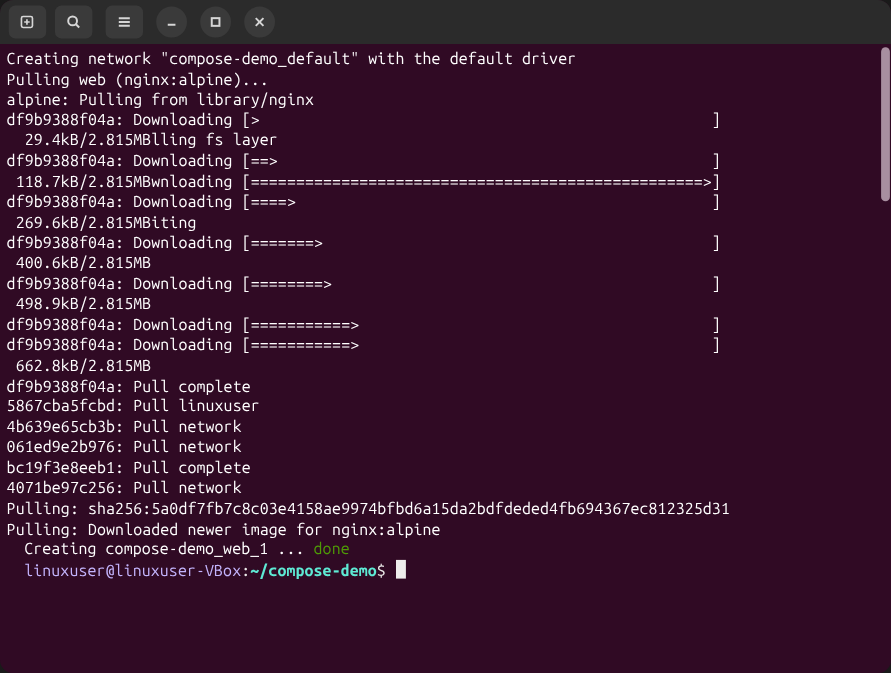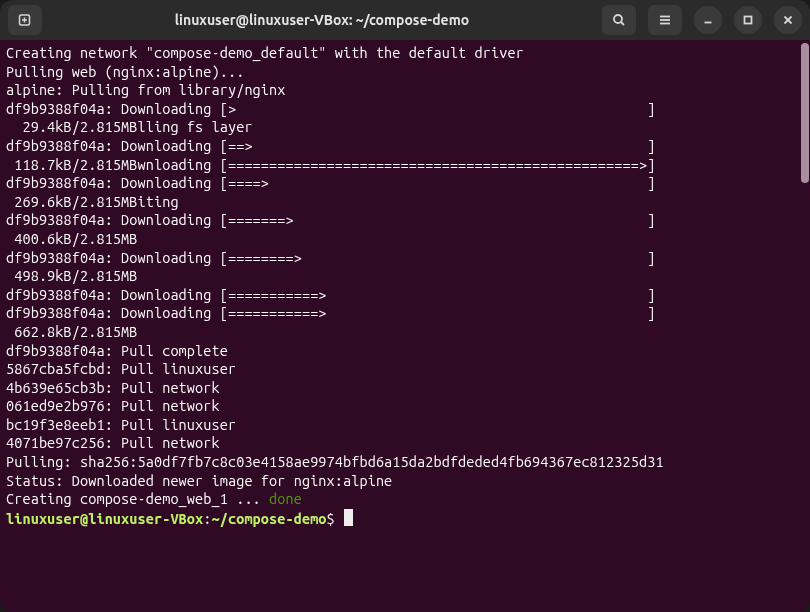--- a/index.html
+++ b/index.html
@@ -87,47 +87,46 @@
     .scrollbar-thumb {
       position: absolute;
       top: 3px;
       right: 1px;
       width: 8px;
       height: 140px;
       background: #a88fa0;
       border-radius: 4px;
     }
     .green { color: #4e9a06; }
-    .brightgreen { color: #bef264; font-weight: bold; }
-    .blue { color: #bef264; font-weight: bold; }
+    .brightgreen { color: #c4b5fd; font-weight: normal; }
+    .blue { color: #5eead4; font-weight: bold; }
     .white { color: #eeeeec; }
     .cursor {
       display: inline-block;
       width: 9px;
       height: 17px;
       background: #eeeeec;
       vertical-align: text-bottom;
       margin-left: 1px;
       margin-bottom: 1px;
     }
-    .prompt-line { display: inline; }
+    .prompt-line { display: inline; margin-left: 16px; }
   </style>
 </head>
 <body>
 
 <div class="window">
   <div class="titlebar">
     <div class="titlebar-left tb-btn square">
       <svg width="16" height="16" viewBox="0 0 16 16">
         <rect x="2.5" y="3" width="10" height="10" rx="1.5" fill="none" stroke="#d6d6d6" stroke-width="1.5"></rect>
         <line x1="7.5" y1="5.5" x2="7.5" y2="10.5" stroke="#d6d6d6" stroke-width="1.5"></line>
         <line x1="5" y1="8" x2="10" y2="8" stroke="#d6d6d6" stroke-width="1.5"></line>
       </svg>
     </div>
-    <div class="titlebar-title">linuxuser@linuxuser-VBox: ~/compose-demo</div>
     <div class="titlebar-right">
       <div class="tb-btn square">
         <svg width="16" height="16" viewBox="0 0 16 16">
           <circle cx="7" cy="7" r="4"></circle>
           <line x1="10" y1="10" x2="13" y2="13"></line>
         </svg>
       </div>
       <div class="tb-btn square">
         <svg width="16" height="16" viewBox="0 0 16 16">
           <line x1="3" y1="4.5" x2="13" y2="4.5"></line>
@@ -168,23 +167,23 @@
 <span> 400.6kB/2.815MB</span>
 <span>df9b9388f04a: Downloading [========&gt;                                          ]</span>
 <span> 498.9kB/2.815MB</span>
 <span>df9b9388f04a: Downloading [===========&gt;                                       ]</span>
 <span>df9b9388f04a: Downloading [===========&gt;                                       ]</span>
 <span> 662.8kB/2.815MB</span>
 <span>df9b9388f04a: Pull complete</span>
 <span>5867cba5fcbd: Pull linuxuser</span>
 <span>4b639e65cb3b: Pull network</span>
 <span>061ed9e2b976: Pull network</span>
-<span>bc19f3e8eeb1: Pull linuxuser</span>
+<span>bc19f3e8eeb1: Pull complete</span>
 <span>4071be97c256: Pull network</span>
 <span>Pulling: sha256:5a0df7fb7c8c03e4158ae9974bfbd6a15da2bdfdeded4fb694367ec812325d31</span>
-<span>Status: Downloaded newer image for nginx:alpine</span>
+<span>Pulling: Downloaded newer image for nginx:alpine</span>
 <span class="prompt-line"><span>Creating compose-demo_web_1 ... </span><span class="green">done</span></span>
 <span class="prompt-line"><span class="brightgreen">linuxuser@linuxuser-VBox</span><span class="white">:</span><span class="blue">~/compose-demo</span><span class="white">$ </span><span class="cursor"></span></span></div>
     <div class="scrollbar">
       <div class="scrollbar-thumb"></div>
     </div>
   </div>
 </div>
 
 </body></html>

